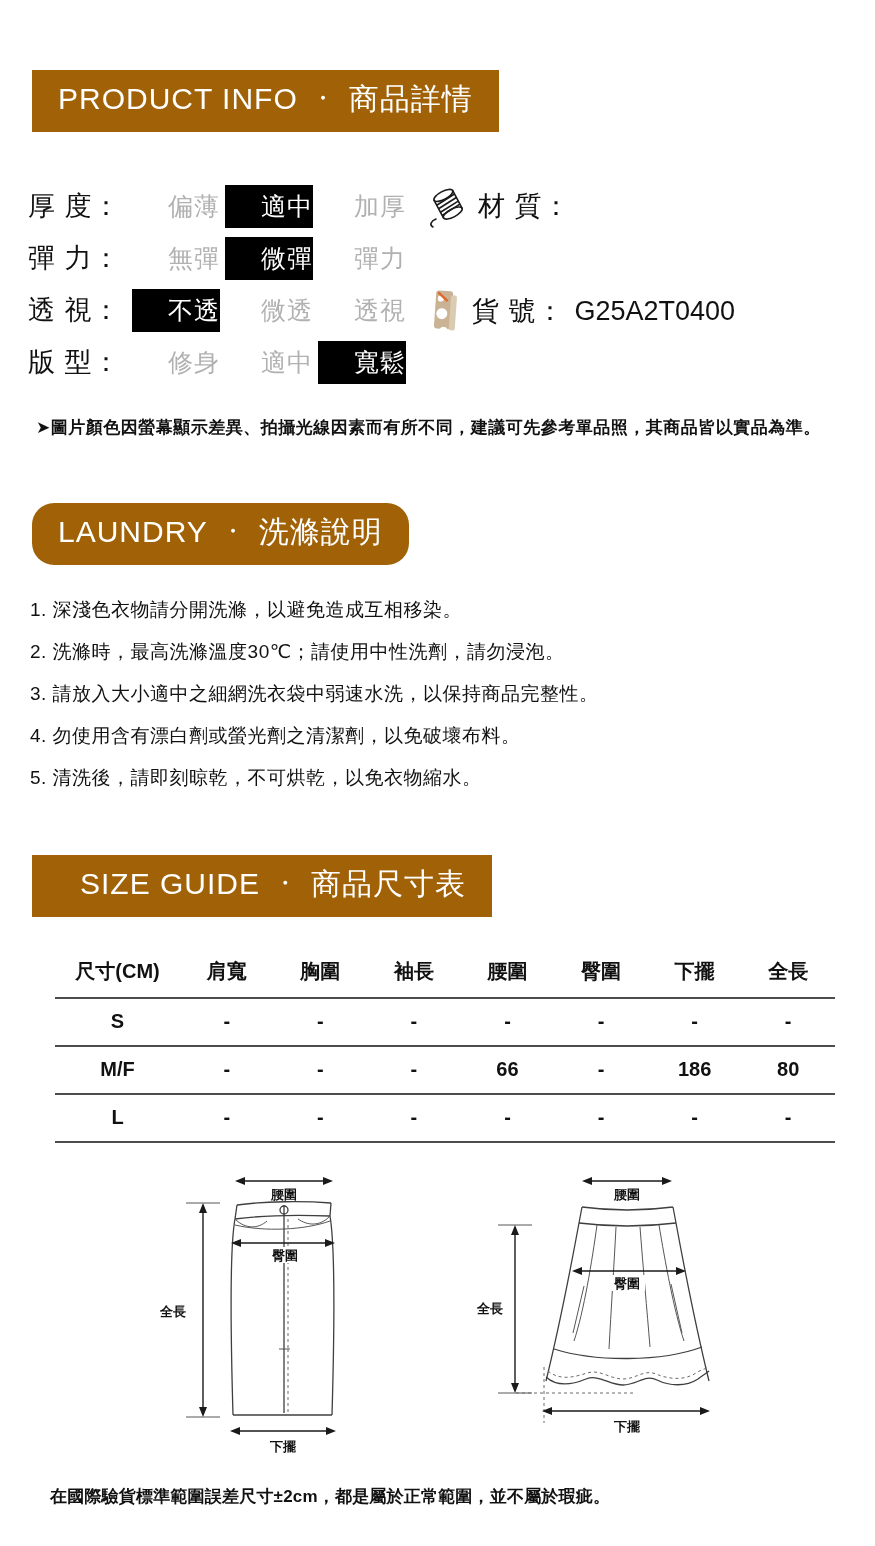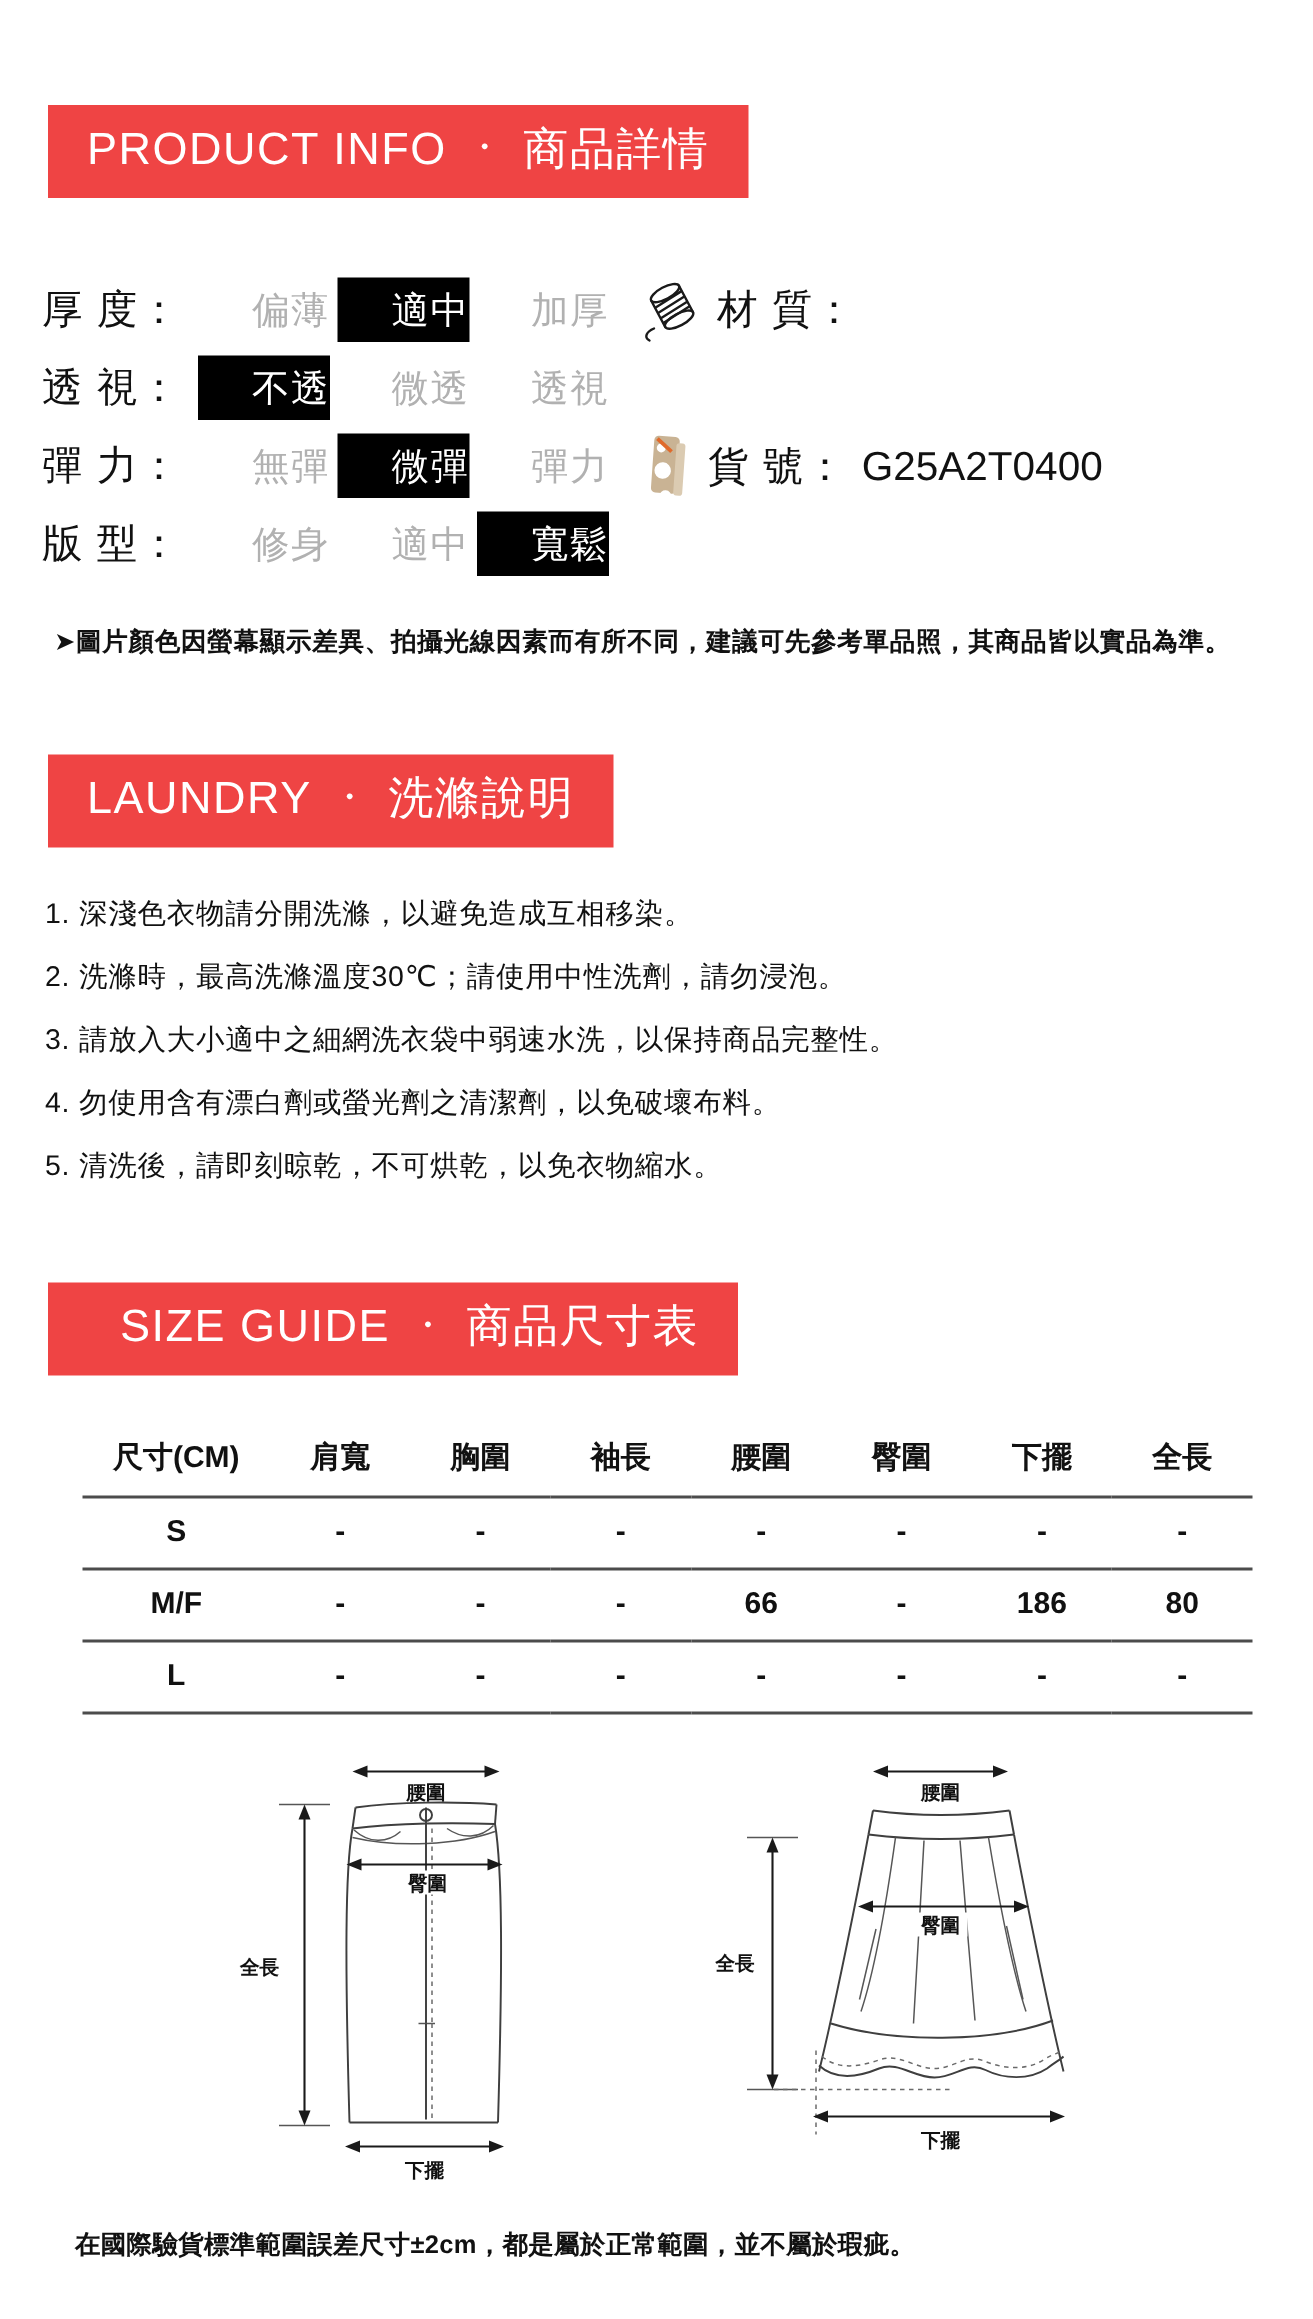--- a/index.html
+++ b/index.html
@@ -7,29 +7,29 @@
     margin: 0;
     background: #ffffff;
     color: #111;
     font-family: "Liberation Sans", "DejaVu Sans", sans-serif;
   }
   .page { width: 875px; min-height: 1546px; position: relative; background:#fff; }
 
   
   .section-bar {
     display: inline-block;
-    background: #ef4444;
+    background: #a16207;
     color: #fff;
     font-size: 30px;
     letter-spacing: 1px;
     padding: 9px 26px 12px 26px;
     white-space: nowrap;
   }
   .bar1 { margin: 70px 0 0 32px; }
-  .bar2 { margin: 64px 0 0 32px; }
+  .bar2 { margin: 64px 0 0 32px; border-radius: 22px; }
   .bar3 { margin: 56px 0 0 32px; padding-left: 48px; }
   .section-bar .sep { margin: 0 13px; font-size: 24px; vertical-align: 3px; }
 
   
   .attrs { position: relative; margin: 48px 0 0 28px; height: 208px; }
   .attr-row { display: flex; align-items: center; height: 52px; }
   .attr-label { font-size: 27px; width: 104px; flex: none; letter-spacing: 1px; color:#111; }
   .attr-opts { display: flex; }
   .opt {
     flex: none; width: 88px; margin-right: 5px; text-align: right;
@@ -87,34 +87,34 @@
     <div class="attr-row">
       <span class="attr-label">厚 度：</span>
       <span class="attr-opts">
         <span class="opt">偏薄</span>
         <span class="opt sel">適中</span>
         <span class="opt">加厚</span>
       </span>
     </div>
 
     <div class="attr-row">
+      <span class="attr-label">彈 力：</span>
+      <span class="attr-opts">
+        <span class="opt">無彈</span>
+        <span class="opt sel">微彈</span>
+        <span class="opt">彈力</span>
+      </span>
+    </div>
+
+    <div class="attr-row">
       <span class="attr-label">透 視：</span>
       <span class="attr-opts">
         <span class="opt sel">不透</span>
         <span class="opt">微透</span>
         <span class="opt">透視</span>
-      </span>
-    </div>
-
-    <div class="attr-row">
-      <span class="attr-label">彈 力：</span>
-      <span class="attr-opts">
-        <span class="opt">無彈</span>
-        <span class="opt sel">微彈</span>
-        <span class="opt">彈力</span>
       </span>
     </div>
 
     <div class="attr-row">
       <span class="attr-label">版 型：</span>
       <span class="attr-opts">
         <span class="opt">修身</span>
         <span class="opt">適中</span>
         <span class="opt sel">寬鬆</span>
       </span>

